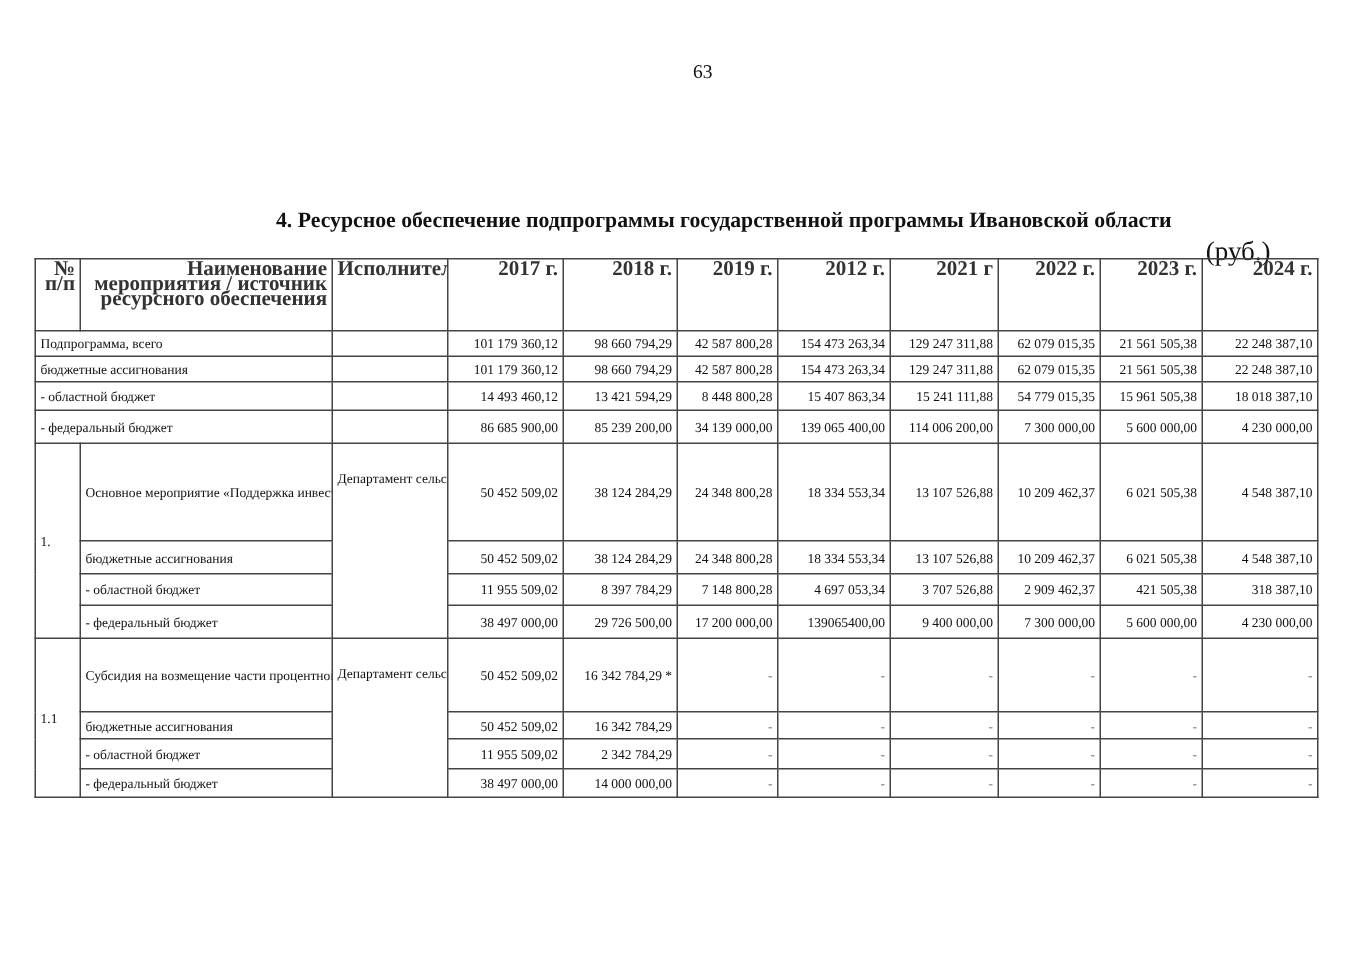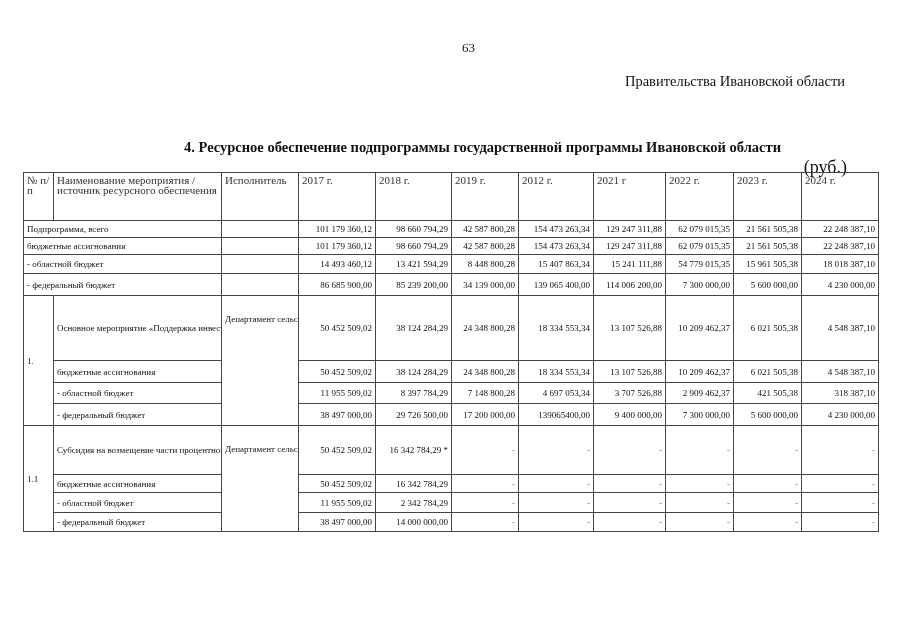--- a/index.html
+++ b/index.html
@@ -9,34 +9,33 @@
                  font-size:13px; }
   .appendix { position:absolute; right:60px; top:73px; text-align:right; font-size:14.5px;
               line-height:17px; }
   .doc-title { position:absolute; top:139px; left:0; width:905px; text-align:center;
                font-size:14.5px; padding-left:60px; box-sizing:border-box;font-weight:bold; }
   .units { position:absolute; right:58px; top:157px; font-size:18px; }
   table.budget { position:absolute; left:23px; top:172px; border-collapse:collapse;
                  table-layout:fixed; width:855px; font-size:9px; }
   table.budget td, table.budget th { border:1px solid #444; padding:0 3px; font-weight:normal;
                  vertical-align:middle; overflow:hidden; white-space:nowrap; }
-  table.budget th { vertical-align:top; text-align:left; font-size:11px; color:#333;
-                    padding-top:2px; line-height:10px; }
+  table.budget th { vertical-align:top; text-align:right; font-size:14px; color:#333;
+                    padding-top:2px; line-height:10px;font-weight:bold; }
   td.num { text-align:right; }
   td.label { text-align:left; }
   td.wrap { white-space:normal; line-height:10px; }
   td.dash { text-align:right; color:#777; }
 </style>
 </head>
 <body>
 
 <div class="page-number">63</div>
 
 <div class="appendix">
-  <div>Правительства Ивановской области</div>
 </div>
 
 <div class="doc-title">4.  Ресурсное обеспечение подпрограммы государственной программы Ивановской области</div>
 <div class="units">(руб.)</div>
 
 <table class="budget">
   <colgroup>
     <col style="width:30px">
       <col style="width:168px">
       <col style="width:77px">

